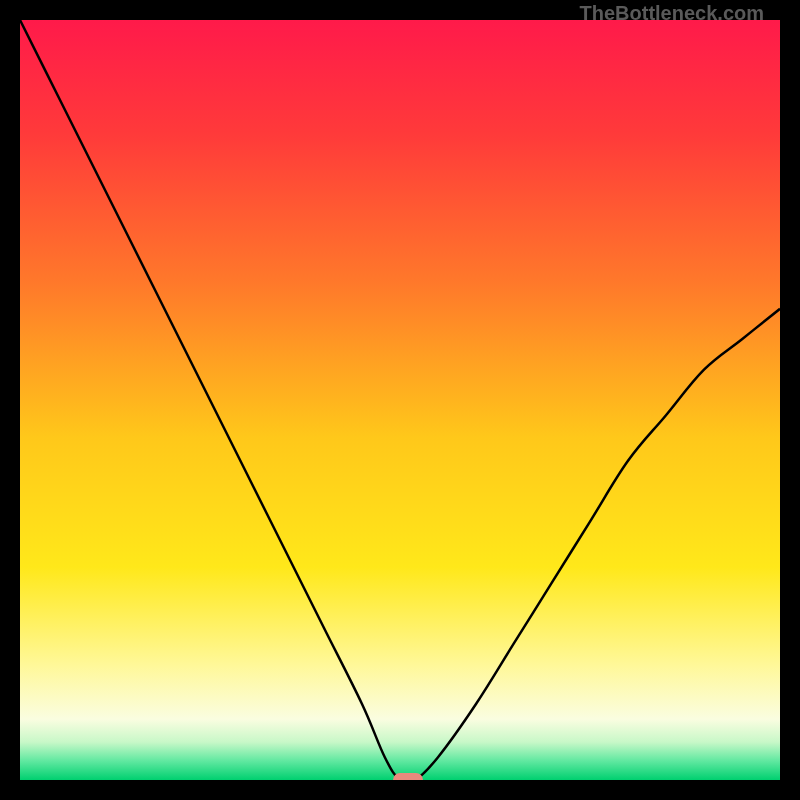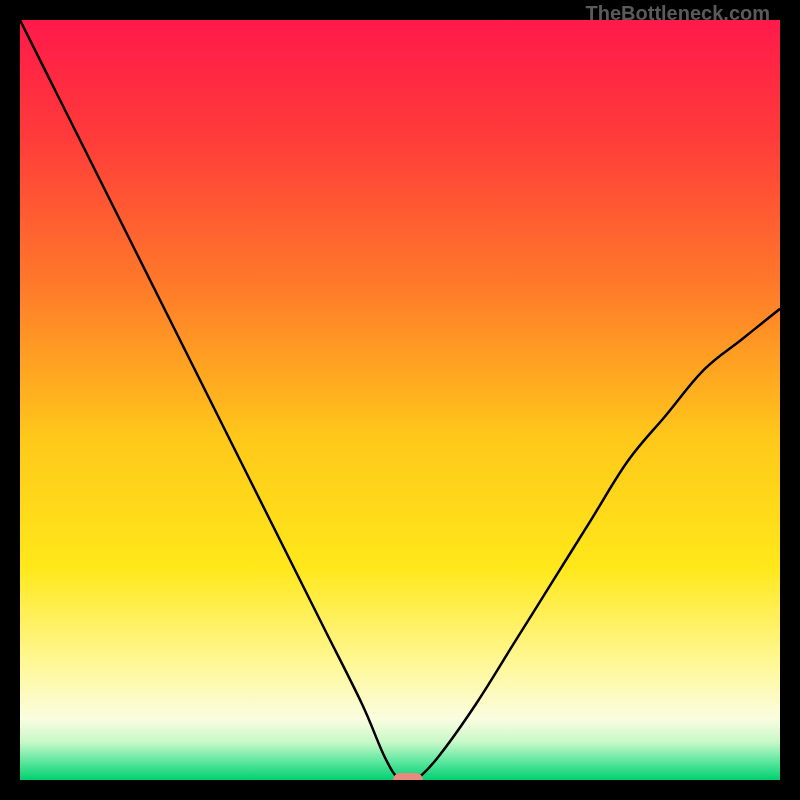--- a/index.html
+++ b/index.html
@@ -34,21 +34,21 @@
   .curve-svg {
     position: absolute;
     left: 0;
     top: 0;
     width: 100%;
     height: 100%;
   }
   .watermark {
     position: absolute;
     top: 2px;
-    right: 30px;
+    right: 36px;
     font-size: 20px;
     font-weight: bold;
     color: #5a5a5a;
     z-index: 10;
   }
   .marker {
     position: absolute;
     width: 30px;
     height: 14px;
     background: #e88a7d;

